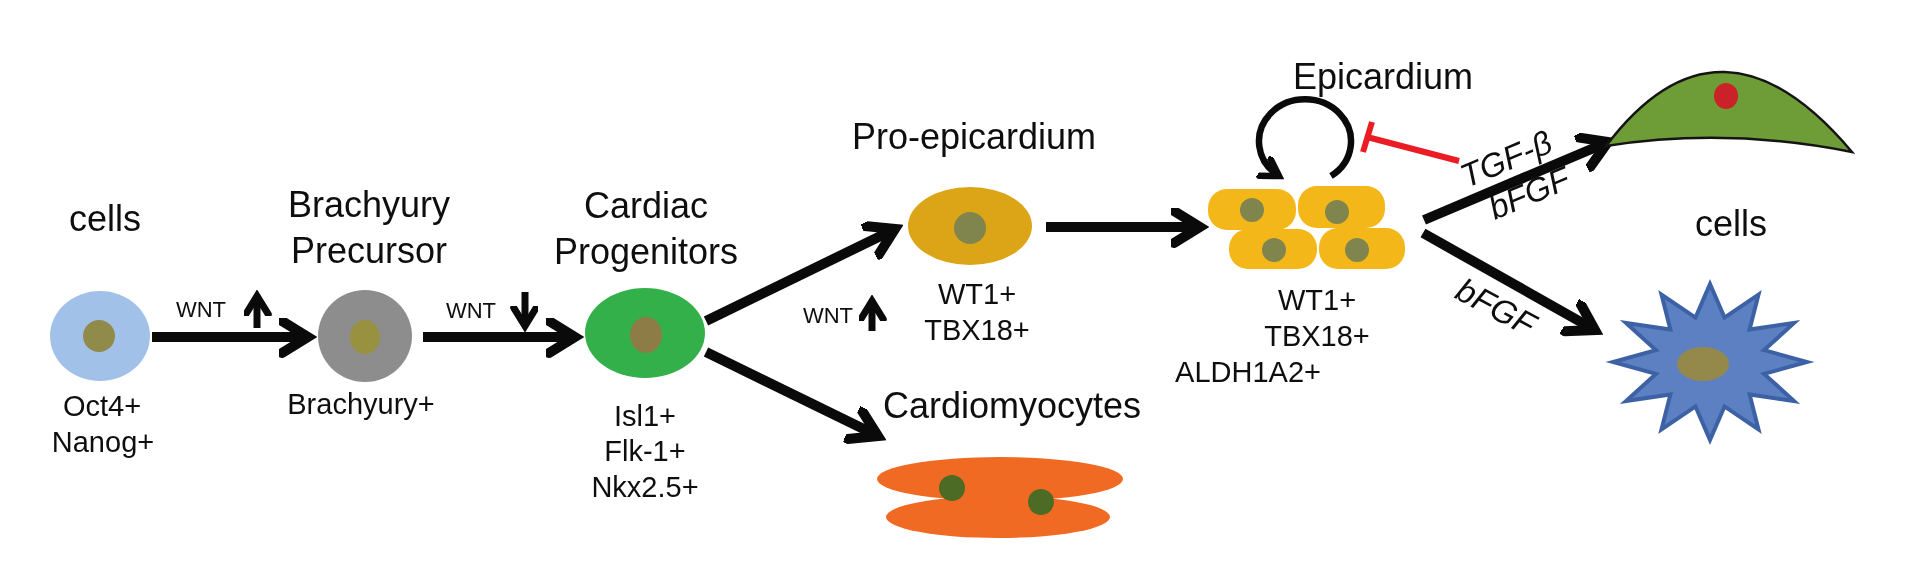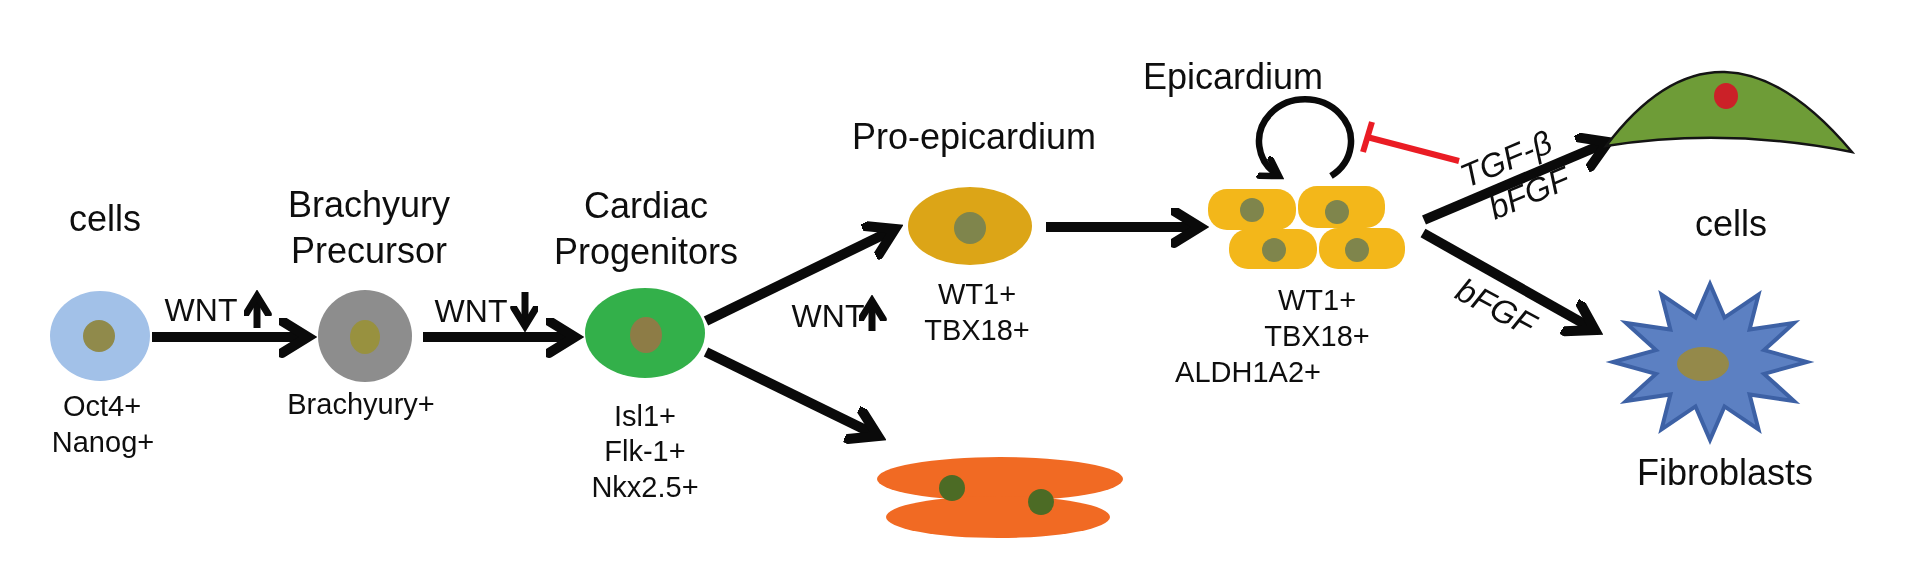--- a/index.html
+++ b/index.html
@@ -2,21 +2,21 @@
 <html><head>
 <meta charset="utf-8">
 <style>
   html,body{margin:0;padding:0;background:#ffffff;}
   #stage{position:relative;width:1920px;height:576px;background:#ffffff;overflow:hidden;
          font-family:"Liberation Sans", sans-serif;}
   #shapes{position:absolute;left:0;top:0;width:1920px;height:576px;}
   .lbl{position:absolute;font-size:36px;color:#0e0e0e;transform:translate(-50%,-50%);
        white-space:nowrap;line-height:1;}
   .sm{font-size:29px;}
-  .wnt{font-size:32px;text-align:center;}
+  .wnt{font-size:22px;text-align:center;}
   .gf{font-size:33px;font-style:italic;}
   .rotneg{transform:translate(-50%,-50%) rotate(-23deg);}
   .rotpos{transform:translate(-50%,-50%) rotate(28deg);}
 </style>
 </head>
 <body>
 
 <div id="stage">
 
   <svg id="shapes" viewBox="0 0 1920 576" xmlns="http://www.w3.org/2000/svg">
@@ -89,23 +89,23 @@
     <polygon points="1710,284 1724.5,317.6 1758.5,294.5 1749.6,329.5 1794,323 1764.1,350.1 1807,362 1764.1,373.9 1794,401 1749.6,394.5 1758.5,429.5 1724.5,406.4 1710,440 1695.5,406.4 1661.5,429.5 1670.4,394.5 1626,401 1655.9,373.9 1613,362 1655.9,350.1 1626,323 1670.4,329.5 1661.5,294.5 1695.5,317.6" fill="#5c80c2" stroke="#3d61a5" stroke-width="4" stroke-linejoin="miter"></polygon>
     <ellipse cx="1703" cy="364" rx="26" ry="17" fill="#94894a"></ellipse>
   </svg>
 
   <div class="lbl" style="left:105px;top:219px">cells</div>
   <div class="lbl" style="left:369px;top:205px">Brachyury</div>
   <div class="lbl" style="left:646px;top:206px">Cardiac</div>
   <div class="lbl" style="left:369px;top:251px">Precursor</div>
   <div class="lbl" style="left:646px;top:252px">Progenitors</div>
   <div class="lbl" style="left:974px;top:137px">Pro-epicardium</div>
-  <div class="lbl" style="left:1233px;top:77px">Epicardium</div>
+  <div class="lbl" style="left:1383px;top:77px">Epicardium</div>
+  <div class="lbl" style="left:1012px;top:406px">Cardiomyocytes</div>
   <div class="lbl" style="left:1731px;top:224px">cells</div>
-  <div class="lbl" style="left:1725px;top:473px">Fibroblasts</div>
 
   <div class="lbl sm" style="left:102px;top:406px">Oct4+</div>
   <div class="lbl sm" style="left:103px;top:442px">Nanog+</div>
   <div class="lbl sm" style="left:361px;top:404px">Brachyury+</div>
   <div class="lbl sm" style="left:645px;top:416px">Isl1+</div>
   <div class="lbl sm" style="left:645px;top:451px">Flk-1+</div>
   <div class="lbl sm" style="left:645px;top:487px">Nkx2.5+</div>
   <div class="lbl sm" style="left:977px;top:294px">WT1+</div>
   <div class="lbl sm" style="left:977px;top:330px">TBX18+</div>
   <div class="lbl sm" style="left:1317px;top:300px">WT1+</div>

